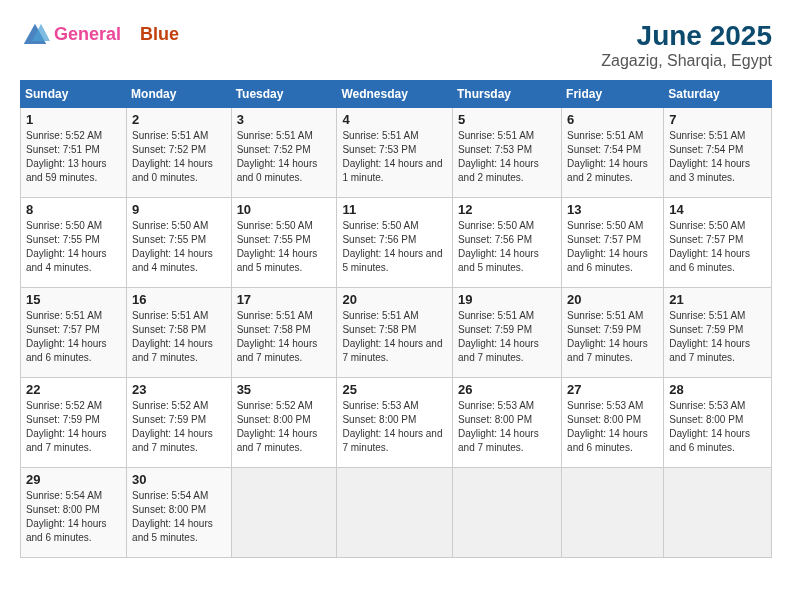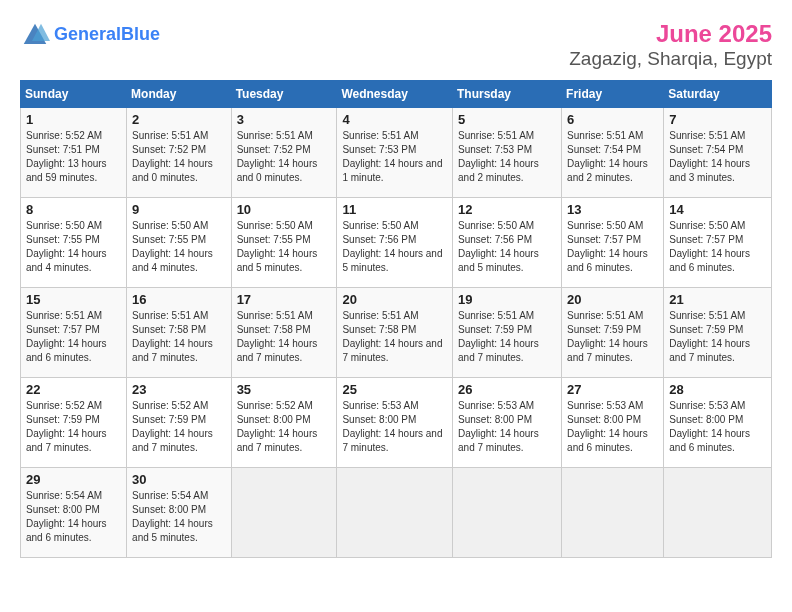--- a/index.html
+++ b/index.html
@@ -31,26 +31,26 @@
       color: #4a90d9;
     }
     .logo-icon {
       width: 30px;
       height: 30px;
     }
     .title-block {
       text-align: right;
     }
     .month-title {
-      font-size: 24px;
-      font-weight: bold;
-      color: #ec4899;
+      font-size: 28px;
+      font-weight: bold;
+      color: #0c4a6e;
     }
     .location {
-      font-size: 19px;
+      font-size: 16px;
       color: #555;
     }
     table {
       width: 100%;
       border-collapse: collapse;
       font-size: 10px;
     }
     thead tr {
       background-color: #2a6db5;
       color: white;
@@ -96,21 +96,21 @@
 </head>
 <body>
 
 <div class="header">
   <div class="logo">
     <svg class="logo-icon" viewBox="0 0 40 40">
       <polygon points="20,5 35,32 5,32" fill="#2a6db5" opacity="0.85"></polygon>
       <polygon points="28,5 40,28 16,28" fill="#4a9fd4" opacity="0.7"></polygon>
     </svg>
     <div class="logo-text">
-      <span style="color:#3b82f6;">General</span><span style="color:#3b82f6;">Blue</span>
+      <span style="color:#ec4899;">General</span><span style="color:#c2410c;margin-left:19px;">Blue</span>
     </div>
   </div>
   <div class="title-block">
     <div class="month-title">June 2025</div>
     <div class="location">Zagazig, Sharqia, Egypt</div>
   </div>
 </div>
 
 <table>
   <thead>

